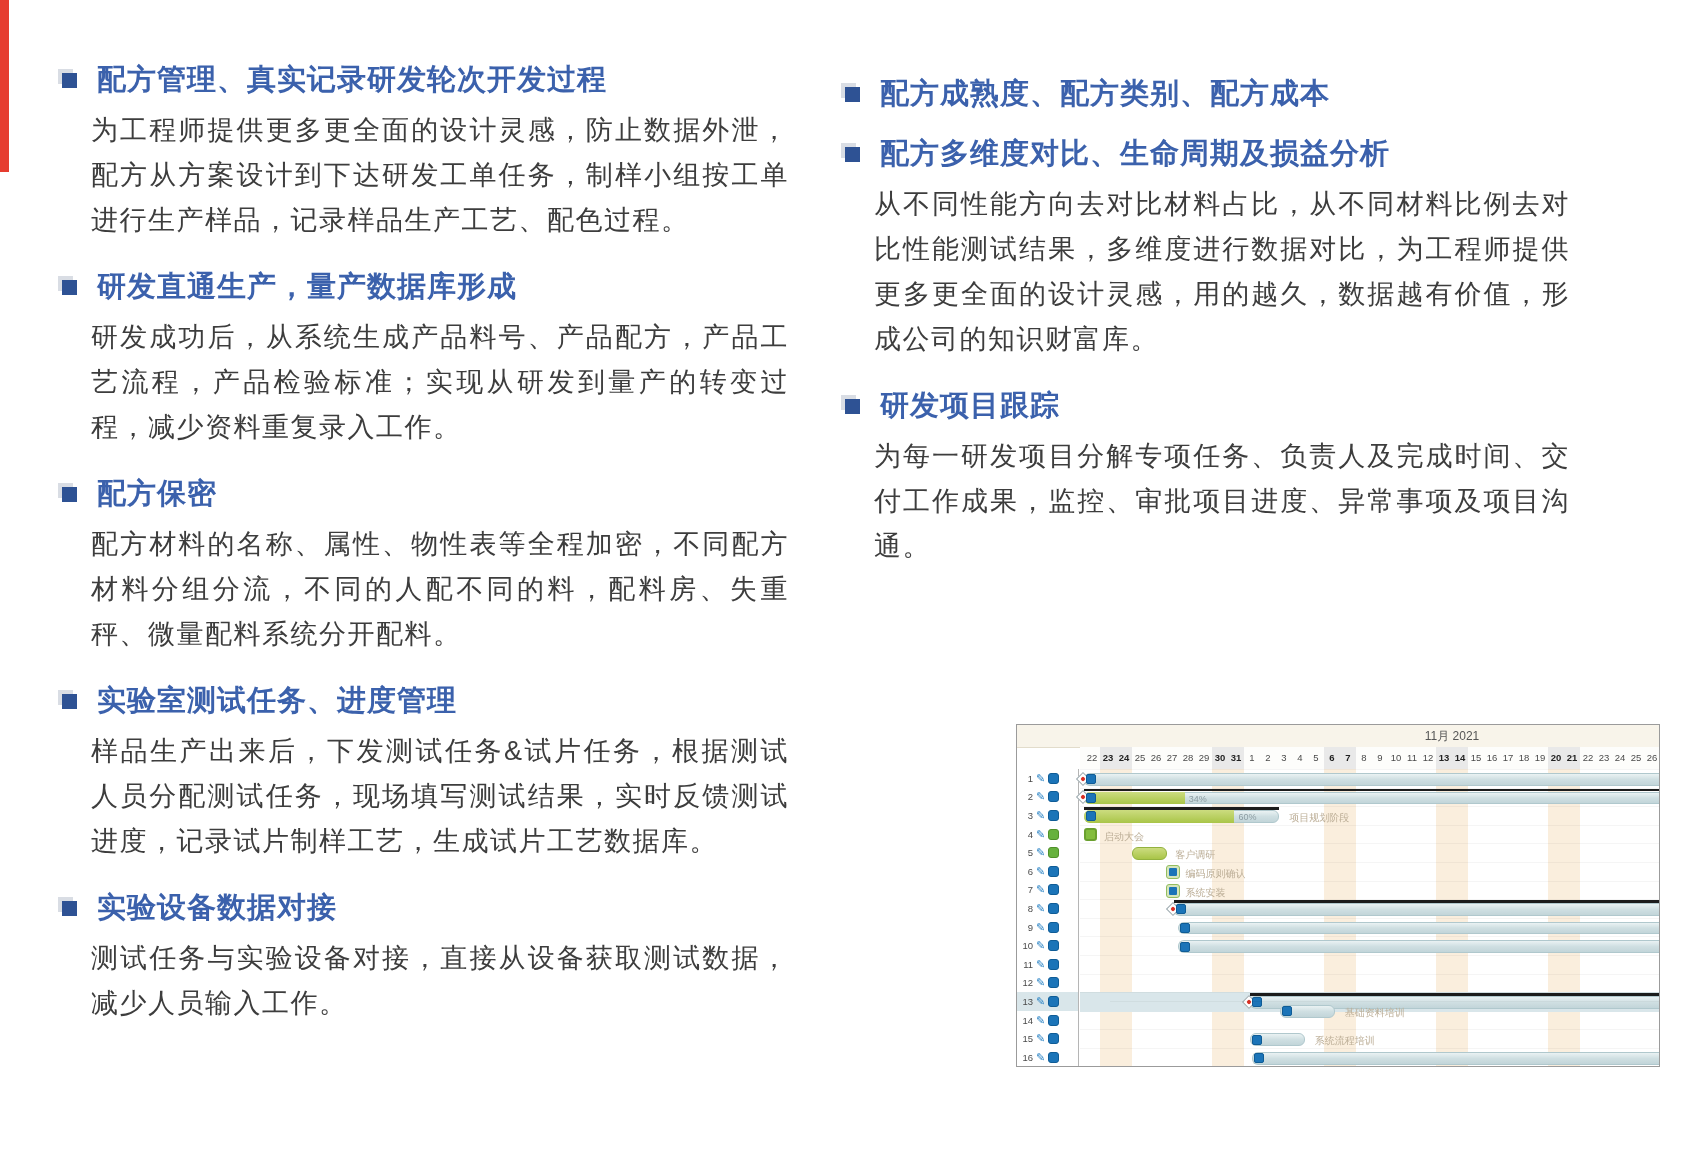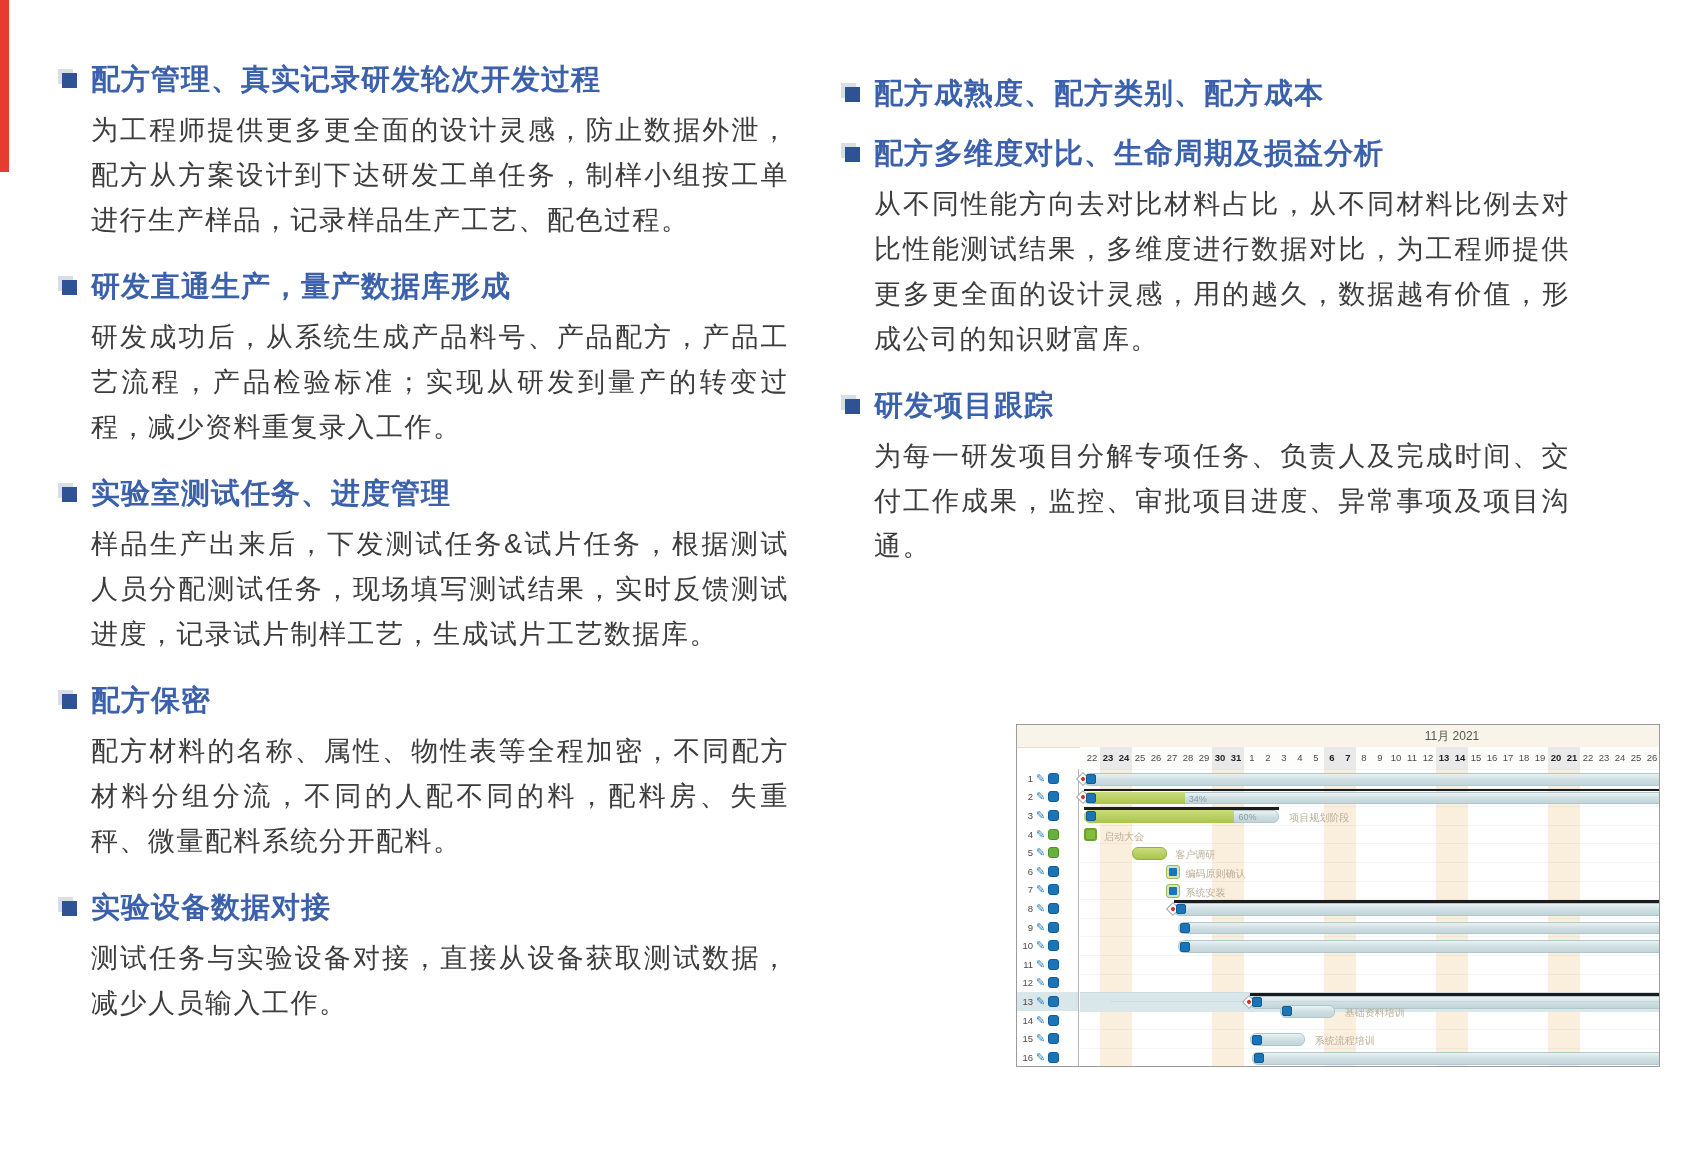--- a/index.html
+++ b/index.html
@@ -3,21 +3,21 @@
 <meta charset="utf-8">
 <style>
   html,body{margin:0;padding:0;background:#fff;}
   .page{position:relative;width:1691px;height:1156px;background:#ffffff;overflow:hidden;
         font-family:"Liberation Sans","DejaVu Sans",sans-serif;}
   .accent{position:absolute;left:0;top:0;width:9px;height:172px;background:#e63c2f;}
   .col{position:absolute;}
   .col-left{left:62px;top:62px;width:728px;}
   .col-right{left:845px;top:76px;width:727px;}
   .sec + .sec{margin-top:26px;}
-  .h-row{display:flex;align-items:center;gap:14px;}
+  .h-row{display:flex;align-items:center;gap:20px;}
   .bullet{width:15px;height:15px;background:#2e5294;box-shadow:-4px -4px 0 0 #d9dde4;flex:none;margin-top:2px;}
   .h-row h2{font-size:29px;line-height:34px;margin:0;color:#3b61ac;font-weight:bold;letter-spacing:1px;}
   .sec p{margin:12px 0 0 29px;font-size:27px;line-height:45px;color:#3d3d3d;
          letter-spacing:1.5px;text-align:justify;}
   .col-left .sec p{width:698px;}
   .col-right .sec p{width:696px;}
 
   
   .gantt{position:absolute;left:1016px;top:724px;width:644px;height:343px;background:#fff;
          border:1px solid #9b9b9b;box-sizing:border-box;overflow:hidden;font-family:"Liberation Sans","DejaVu Sans",sans-serif;}
@@ -70,30 +70,30 @@
     <div class="sec">
       <div class="h-row">
           <span class="bullet"></span>
         <h2>研发直通生产，量产数据库形成</h2>
         </div>
       <p>研发成功后，从系统生成产品料号、产品配方，产品工艺流程，产品检验标准；实现从研发到量产的转变过程，减少资料重复录入工作。</p>
     </div>
     <div class="sec">
       <div class="h-row">
           <span class="bullet"></span>
+        <h2>配方保密</h2>
+        </div>
+      <p>配方材料的名称、属性、物性表等全程加密，不同配方材料分组分流，不同的人配不同的料，配料房、失重秤、微量配料系统分开配料。</p>
+    </div>
+    <div class="sec">
+      <div class="h-row">
+          <span class="bullet"></span>
         <h2>实验室测试任务、进度管理</h2>
         </div>
       <p>样品生产出来后，下发测试任务&amp;试片任务，根据测试人员分配测试任务，现场填写测试结果，实时反馈测试进度，记录试片制样工艺，生成试片工艺数据库。</p>
-    </div>
-    <div class="sec">
-      <div class="h-row">
-          <span class="bullet"></span>
-        <h2>配方保密</h2>
-        </div>
-      <p>配方材料的名称、属性、物性表等全程加密，不同配方材料分组分流，不同的人配不同的料，配料房、失重秤、微量配料系统分开配料。</p>
     </div>
     <div class="sec">
       <div class="h-row">
           <span class="bullet"></span>
         <h2>实验设备数据对接</h2>
         </div>
       <p>测试任务与实验设备对接，直接从设备获取测试数据，减少人员输入工作。</p>
     </div>
   </div>
 

